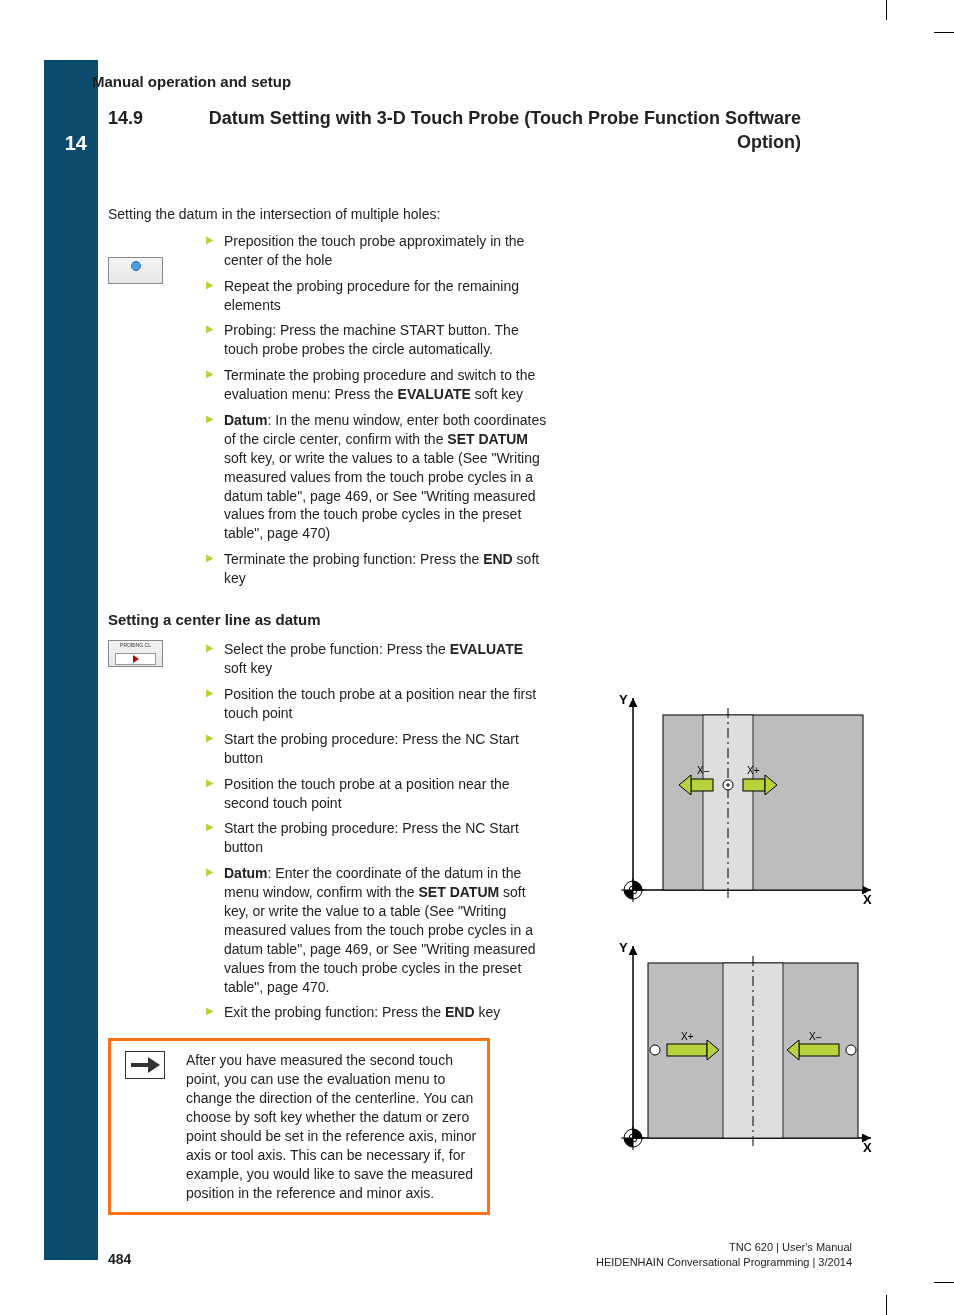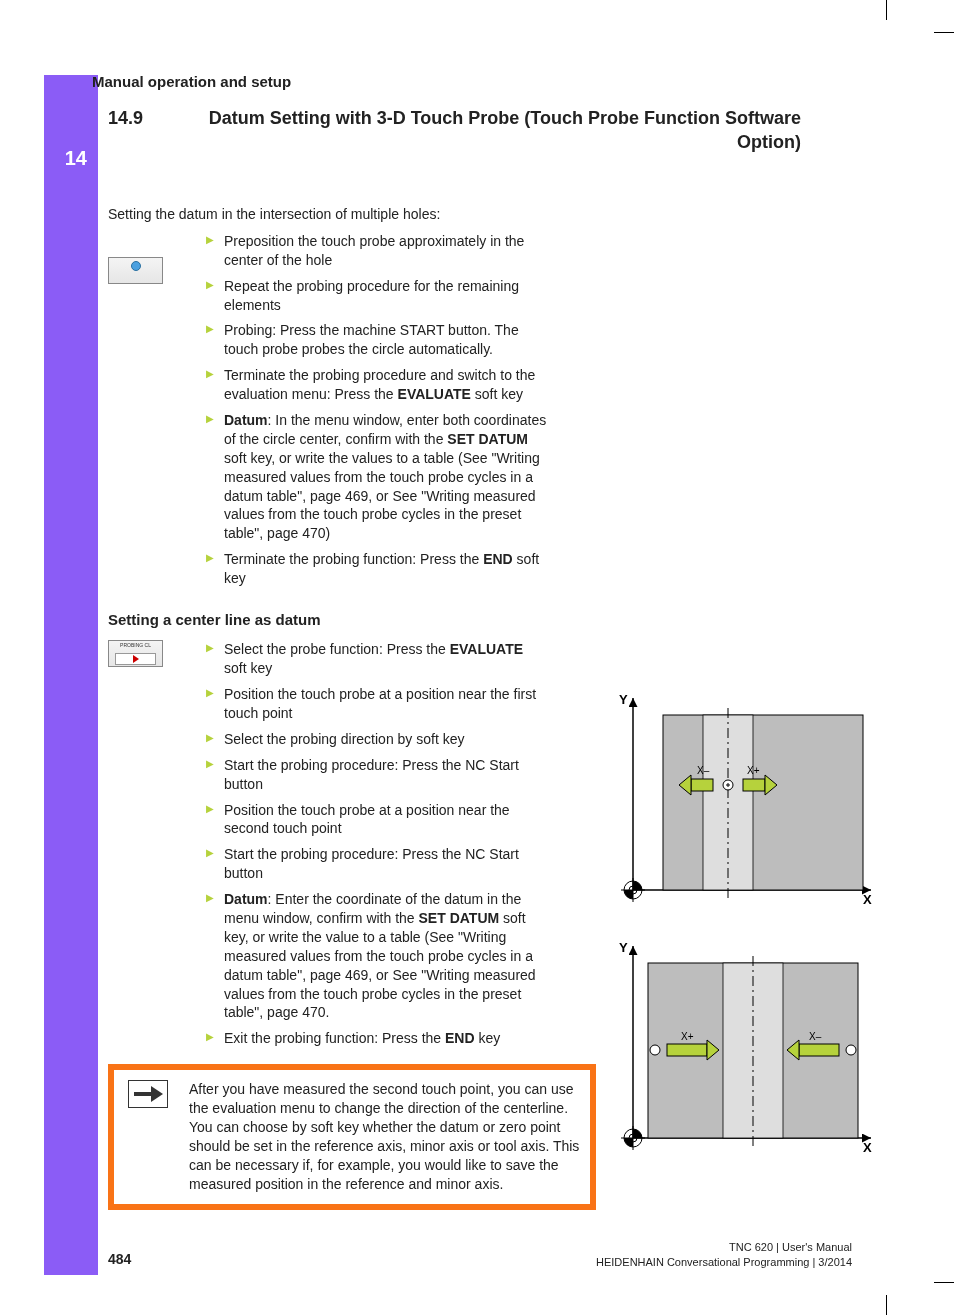--- a/index.html
+++ b/index.html
@@ -15,24 +15,24 @@
   }
   .crop-marks { position: absolute; background: #000; }
   .crop-top { top: 0; left: 886px; width: 1px; height: 20px; }
   .crop-right { top: 32px; right: 0; width: 20px; height: 1px; }
   .crop-bottom { bottom: 0; left: 886px; width: 1px; height: 20px; }
   .crop-right-b { bottom: 32px; right: 0; width: 20px; height: 1px; }
 
   .green-tab {
     position: absolute;
     left: 44px;
-    top: 75px;
+    top: 60px;
     width: 54px;
     height: 1200px;
-    background: #8b5cf6;
+    background: #0c4a6e;
   }
   .chapter-num {
     position: absolute;
     top: 70px;
     right: 11px;
     font-size: 20px;
     font-weight: bold;
     color: #fff;
   }
   .running-head {
@@ -118,24 +118,24 @@
   }
   .subhead {
     font-weight: bold;
     font-size: 15px;
     margin: 22px 0 10px 0;
   }
   .section2 { position: relative; }
 
   .note-box {
     margin-top: 16px;
-    border: 6px solid #f97316;
+    border: 3px solid #f97316;
     padding: 10px 10px 10px 75px;
     position: relative;
-    width: 488px;
+    width: 382px;
   }
   .note-box .arrow-icon {
     position: absolute;
     left: 14px; top: 10px;
     width: 40px; height: 28px;
     border: 1.5px solid #333;
   }
   .note-box .arrow-icon::before {
     content: "";
     position: absolute;
@@ -216,21 +216,20 @@
   <div class="subhead">Setting a center line as datum</div>
 
   <div class="section2">
     <div class="softkey-icon probing-cl" style="top:0;">
       <span class="lbl">PROBING CL</span>
       <span class="arr"></span>
     </div>
     <ul class="steps">
       <li><span>Select the probe function: Press the </span><b>EVALUATE</b><span> soft key</span></li>
       <li><span>Position the touch probe at a position near the first touch point</span></li>
-      <li><span>Select the probing direction by soft key</span></li>
       <li><span>Start the probing procedure: Press the NC Start button</span></li>
       <li><span>Position the touch probe at a position near the second touch point</span></li>
       <li><span>Start the probing procedure: Press the NC Start button</span></li>
       <li><b>Datum</b><span>: Enter the coordinate of the datum in the menu window, confirm with the </span><b>SET DATUM</b><span> soft key, or write the value to a table (See "Writing measured values from the touch probe cycles in a datum table", page 469, or See "Writing measured values from the touch probe cycles in the preset table", page 470.</span></li>
       <li><span>Exit the probing function: Press the </span><b>END</b><span> key</span></li>
     </ul>
   </div>
 
   <div class="note-box">
     <div class="arrow-icon"></div>

